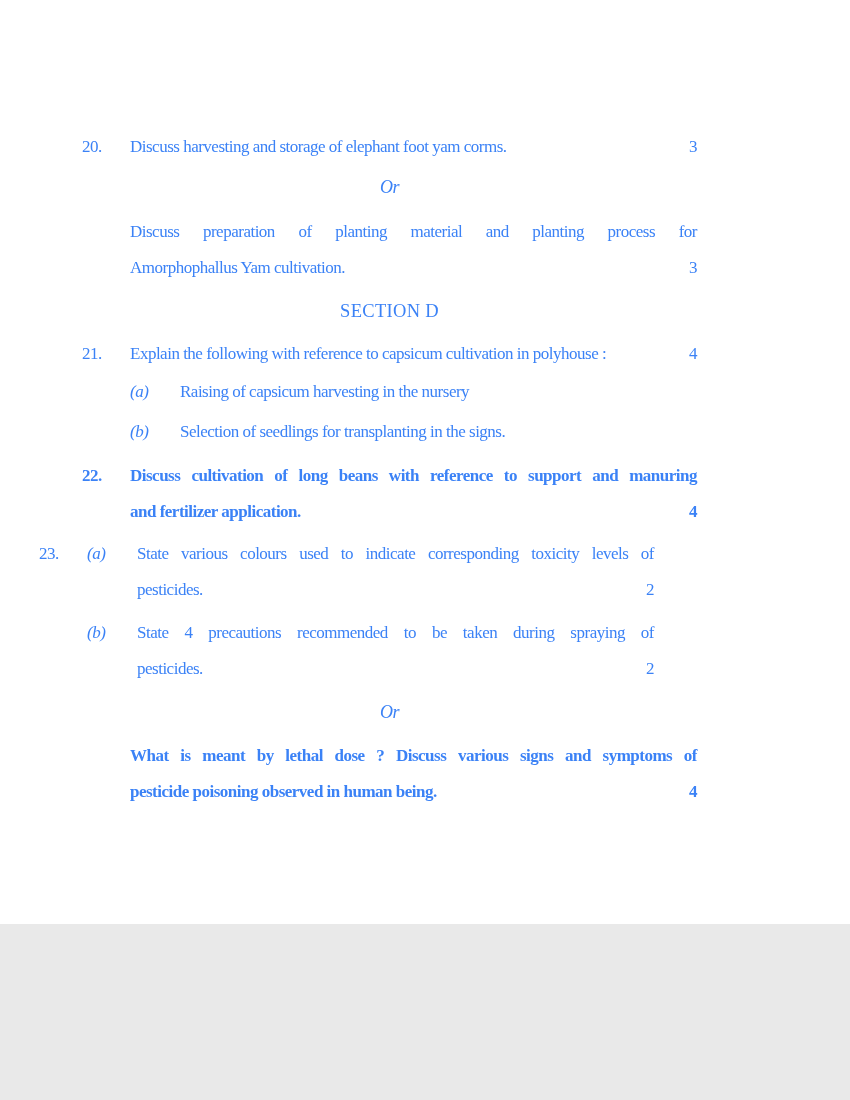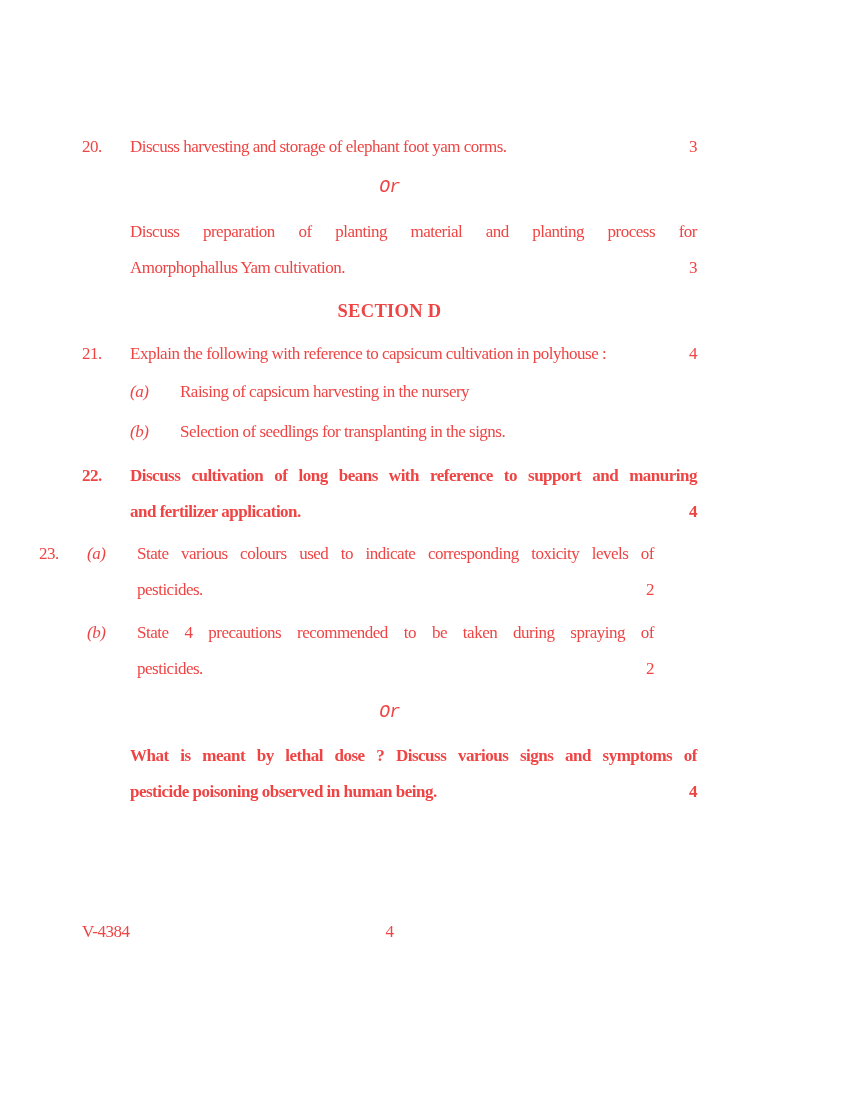--- a/index.html
+++ b/index.html
@@ -1,47 +1,47 @@
 <!DOCTYPE html>
 <html><head>
 <meta charset="utf-8">
 <style>
   html, body { margin: 0; padding: 0; background: #e9e9e9; }
   .page {
     position: relative;
     width: 850px;
-    height: 1100px;
+    height: 924px;
     margin: 0 auto;
     background: #ffffff;
     overflow: hidden;
     font-family: "Liberation Serif", "DejaVu Serif", serif;
     font-size: 17px;
     line-height: 36px;
-    color: #ef4444;
+    color: #3b82f6;
     letter-spacing: -0.5px;
   }
   .content { padding-top: 129px; }
 
   .q-row { margin-left: 82px; width: 615px; display: flex; }
   .qnum  { width: 48px; flex: none; }
   .qbody { width: 567px; flex: none; position: relative; }
 
   .line { white-space: nowrap; }
   .just { text-align: justify; text-align-last: justify; }
 
   .marks-top    { position: absolute; right: 0; top: 0; }
   .marks-bottom { position: absolute; right: 0; bottom: 0; }
 
   .or-divider {
     margin-left: 82px; width: 615px;
-    text-align: center; font-style: italic; font-size: 18px; font-family: Liberation Mono, monospace;
+    text-align: center; font-style: italic; font-size: 18px;
   }
   .section-heading {
     margin-left: 82px; width: 615px;
-    text-align: center; font-weight: bold; font-size: 18.5px;
+    text-align: center; font-weight: normal; font-size: 18.5px;
     letter-spacing: 0.3px;
   }
 
   .sub-row   { display: flex; }
   .sub-label { width: 50px; flex: none; font-style: italic; }
   .sub-text  { width: 517px; flex: none; position: relative; }
 
   .mt4 { margin-top: 4px; }
   .mt2 { margin-top: 2px; }
   .mt6 { margin-top: 6px; margin-left: 39px; }

